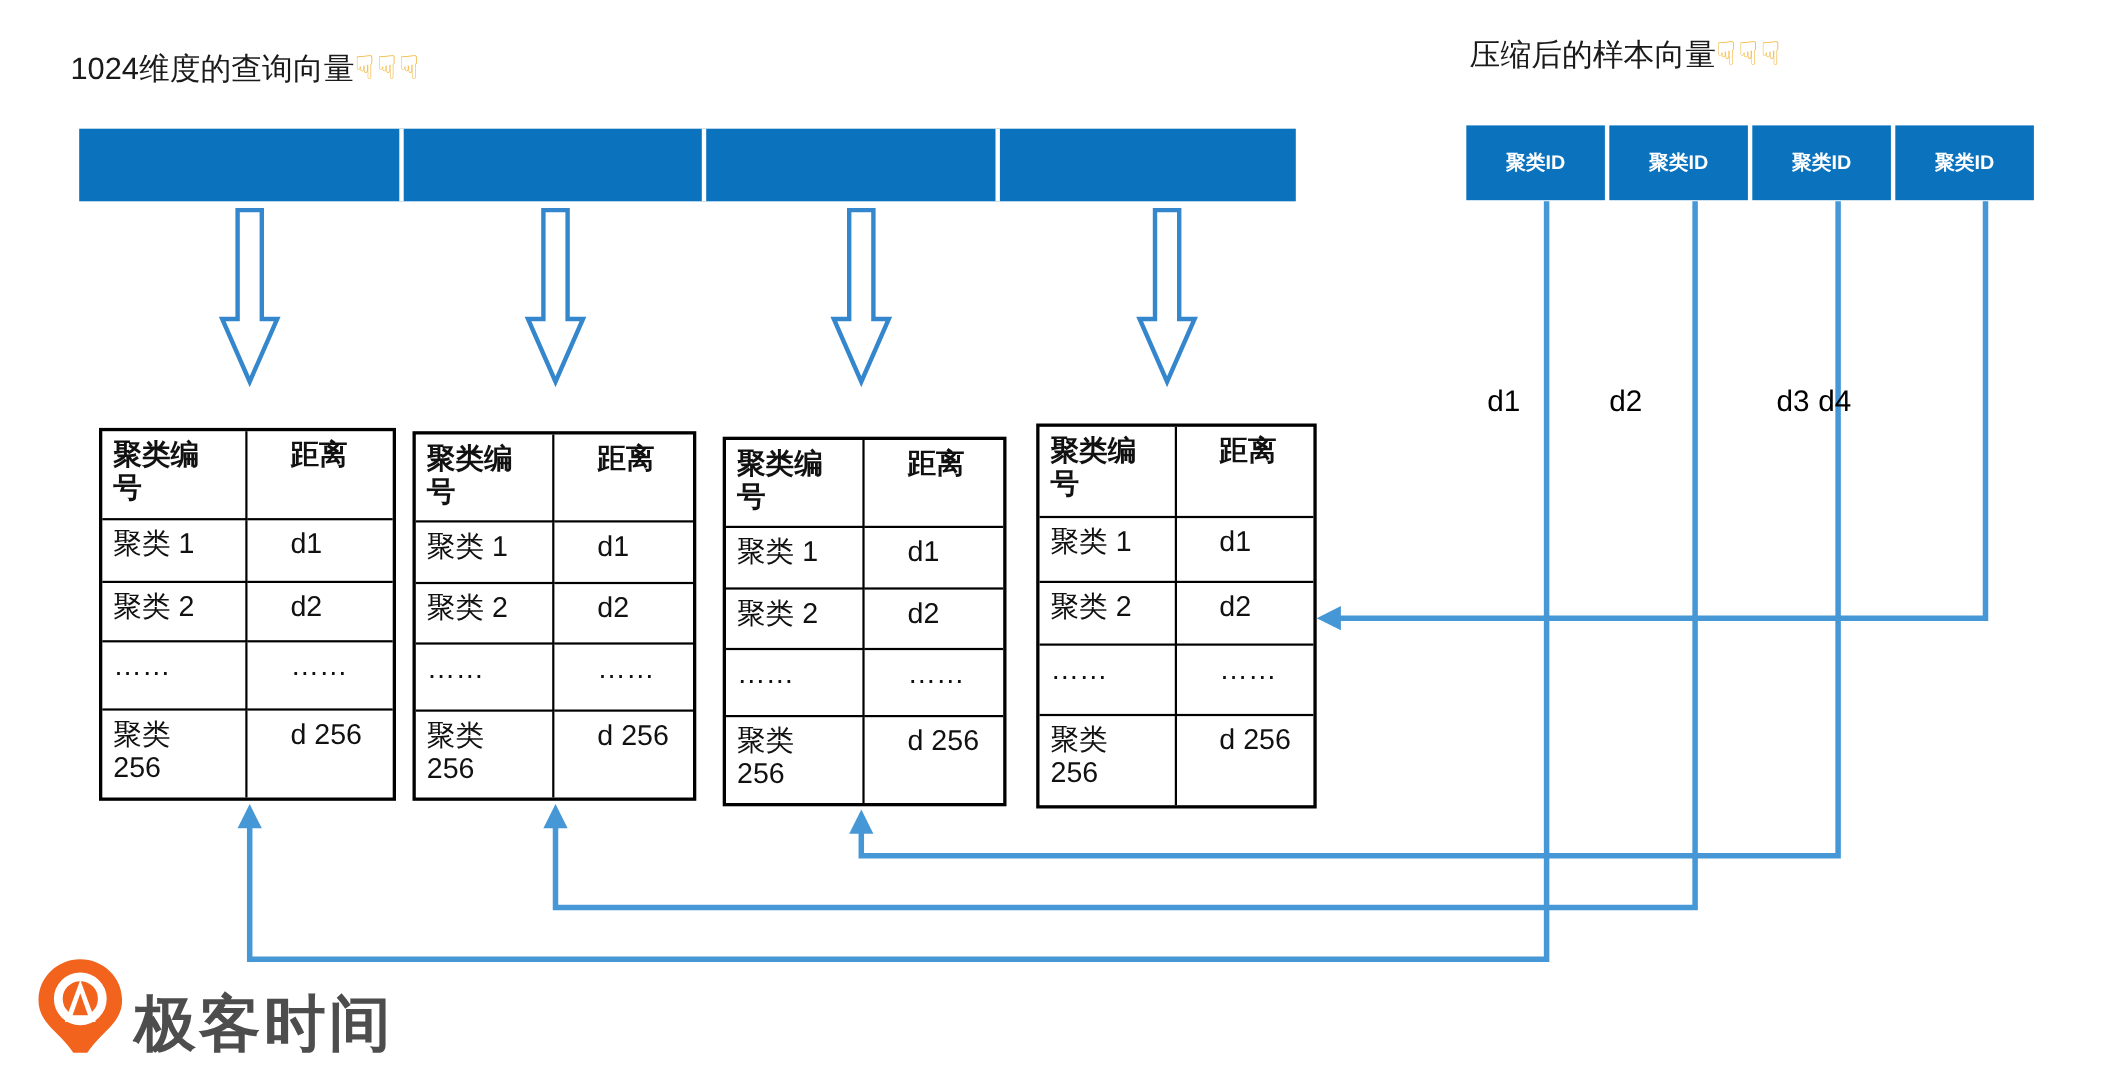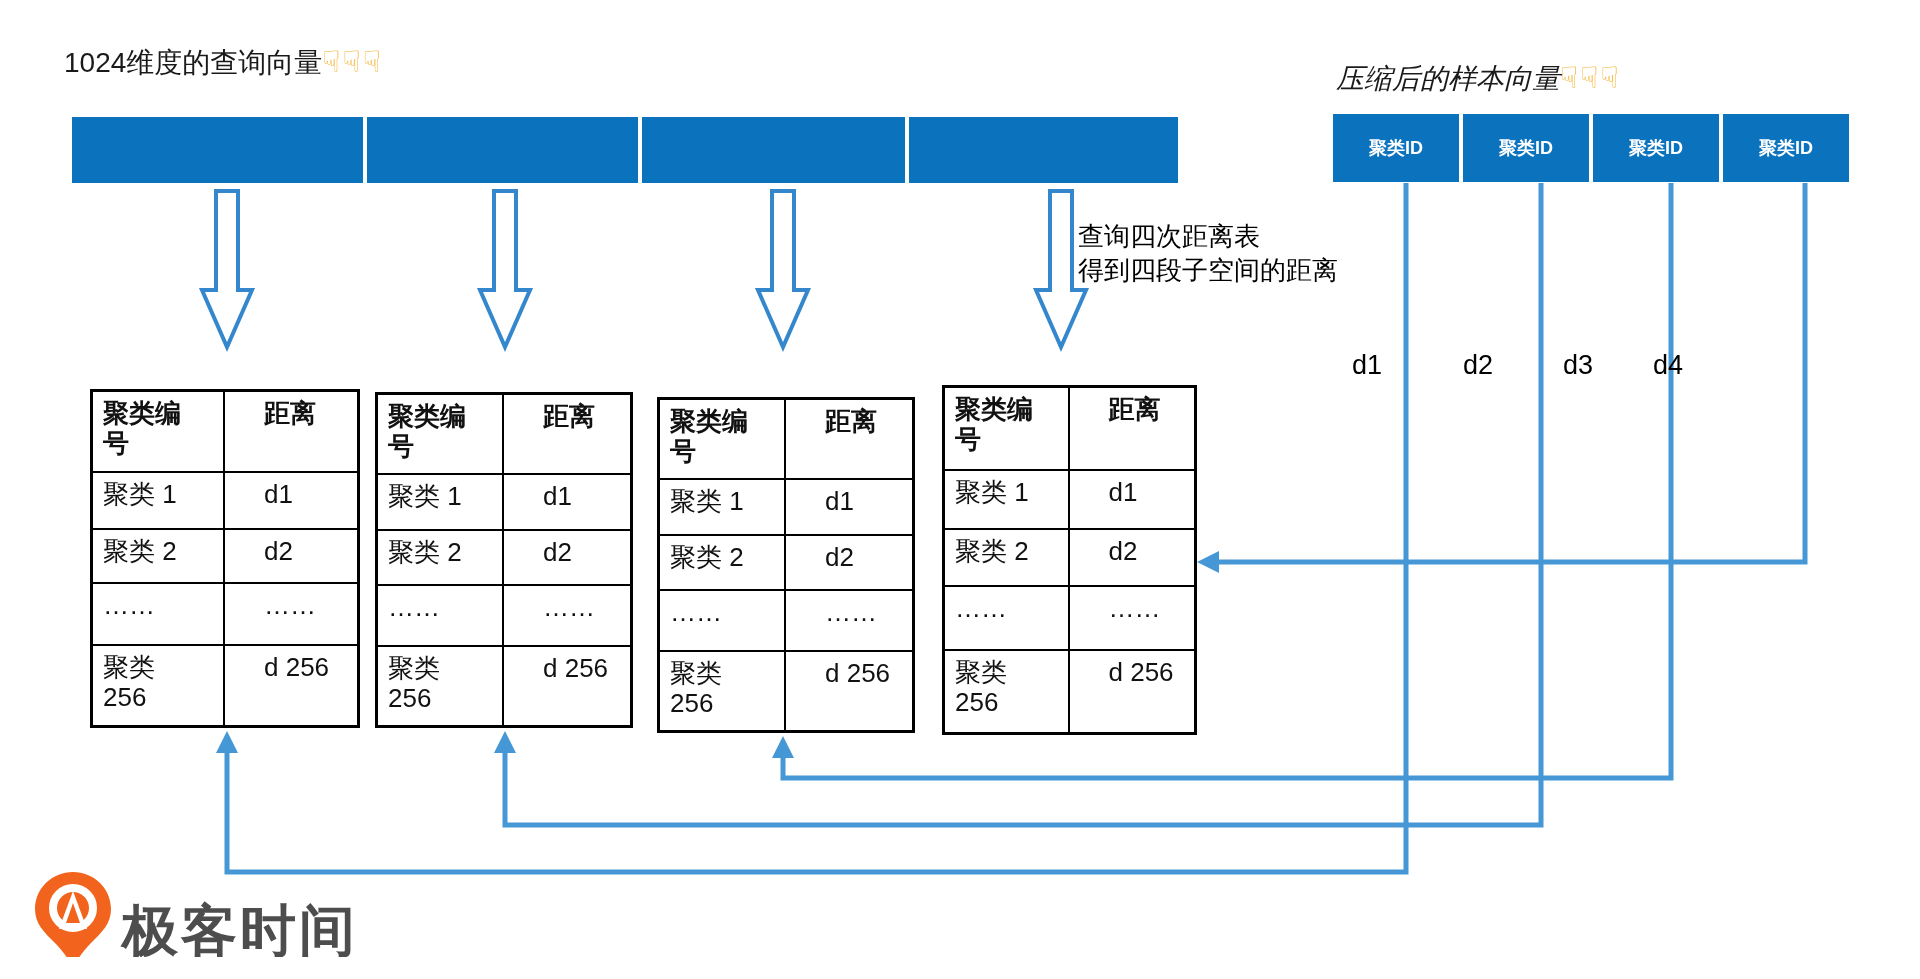--- a/index.html
+++ b/index.html
@@ -2,21 +2,21 @@
 <html><head>
 <meta charset="utf-8">
 <style>
   * { margin:0; padding:0; box-sizing:border-box; }
   html,body { width:1920px; height:979px; background:#ffffff;
               font-family:"Liberation Sans","DejaVu Sans",sans-serif; color:#111; }
   .stage { position:relative; width:1920px; height:957px; overflow:hidden; background:#fff; }
 
   .title { position:absolute; font-size:28px; color:#1a1a1a; white-space:nowrap; }
   .title-left  { left:64px;  top:44px; }
-  .title-right { left:1336px; top:60px;font-style:italic; }
+  .title-right { left:1336px; top:31px; }
   .hands { color:#f2b232; font-size:30px; letter-spacing:2px; }
 
   
   .qbar { position:absolute; left:72px; top:117px; width:1106px; height:66px; background:#0b72be; }
   .qbar .divider { position:absolute; top:0; width:4px; height:66px; background:#ffffff; }
 
   
   .cid-row { position:absolute; left:1333px; top:114px; width:516px; height:68px;
              display:flex; gap:4px; }
   .cid-cell { flex:1; background:#0b72be; color:#fff; font-weight:bold; font-size:18px;
@@ -84,28 +84,24 @@
       <path d="M1805 183 V562 H1216"></path>
     </g>
     <g fill="#4697d6" stroke="none">
       <polygon points="227,731 216,753 238,753"></polygon>
       <polygon points="505,731 494,753 516,753"></polygon>
       <polygon points="783,736 772,758 794,758"></polygon>
       <polygon points="1197,562 1219,551 1219,573"></polygon>
     </g>
   </svg>
 
-  <div class="annotation">
-    <div>查询四次距离表</div>
-    <div>得到四段子空间的距离</div>
-  </div>
 
   <div class="dlabel" style="left:1327px">d1</div>
   <div class="dlabel" style="left:1438px">d2</div>
-  <div class="dlabel" style="left:1538px">d3</div>
+  <div class="dlabel" style="left:1590px">d3</div>
   <div class="dlabel" style="left:1628px">d4</div>
 
   <div class="ptable" style="left:90px;  top:389px; width:270px; height:339px;">
     <div class="tcell th">聚类编
 号</div>
     <div class="tcell th last-col">距离</div>
     <div class="tcell">聚类 1</div>
     <div class="tcell last-col">d1</div>
     <div class="tcell">聚类 2</div>
     <div class="tcell last-col">d2</div>

